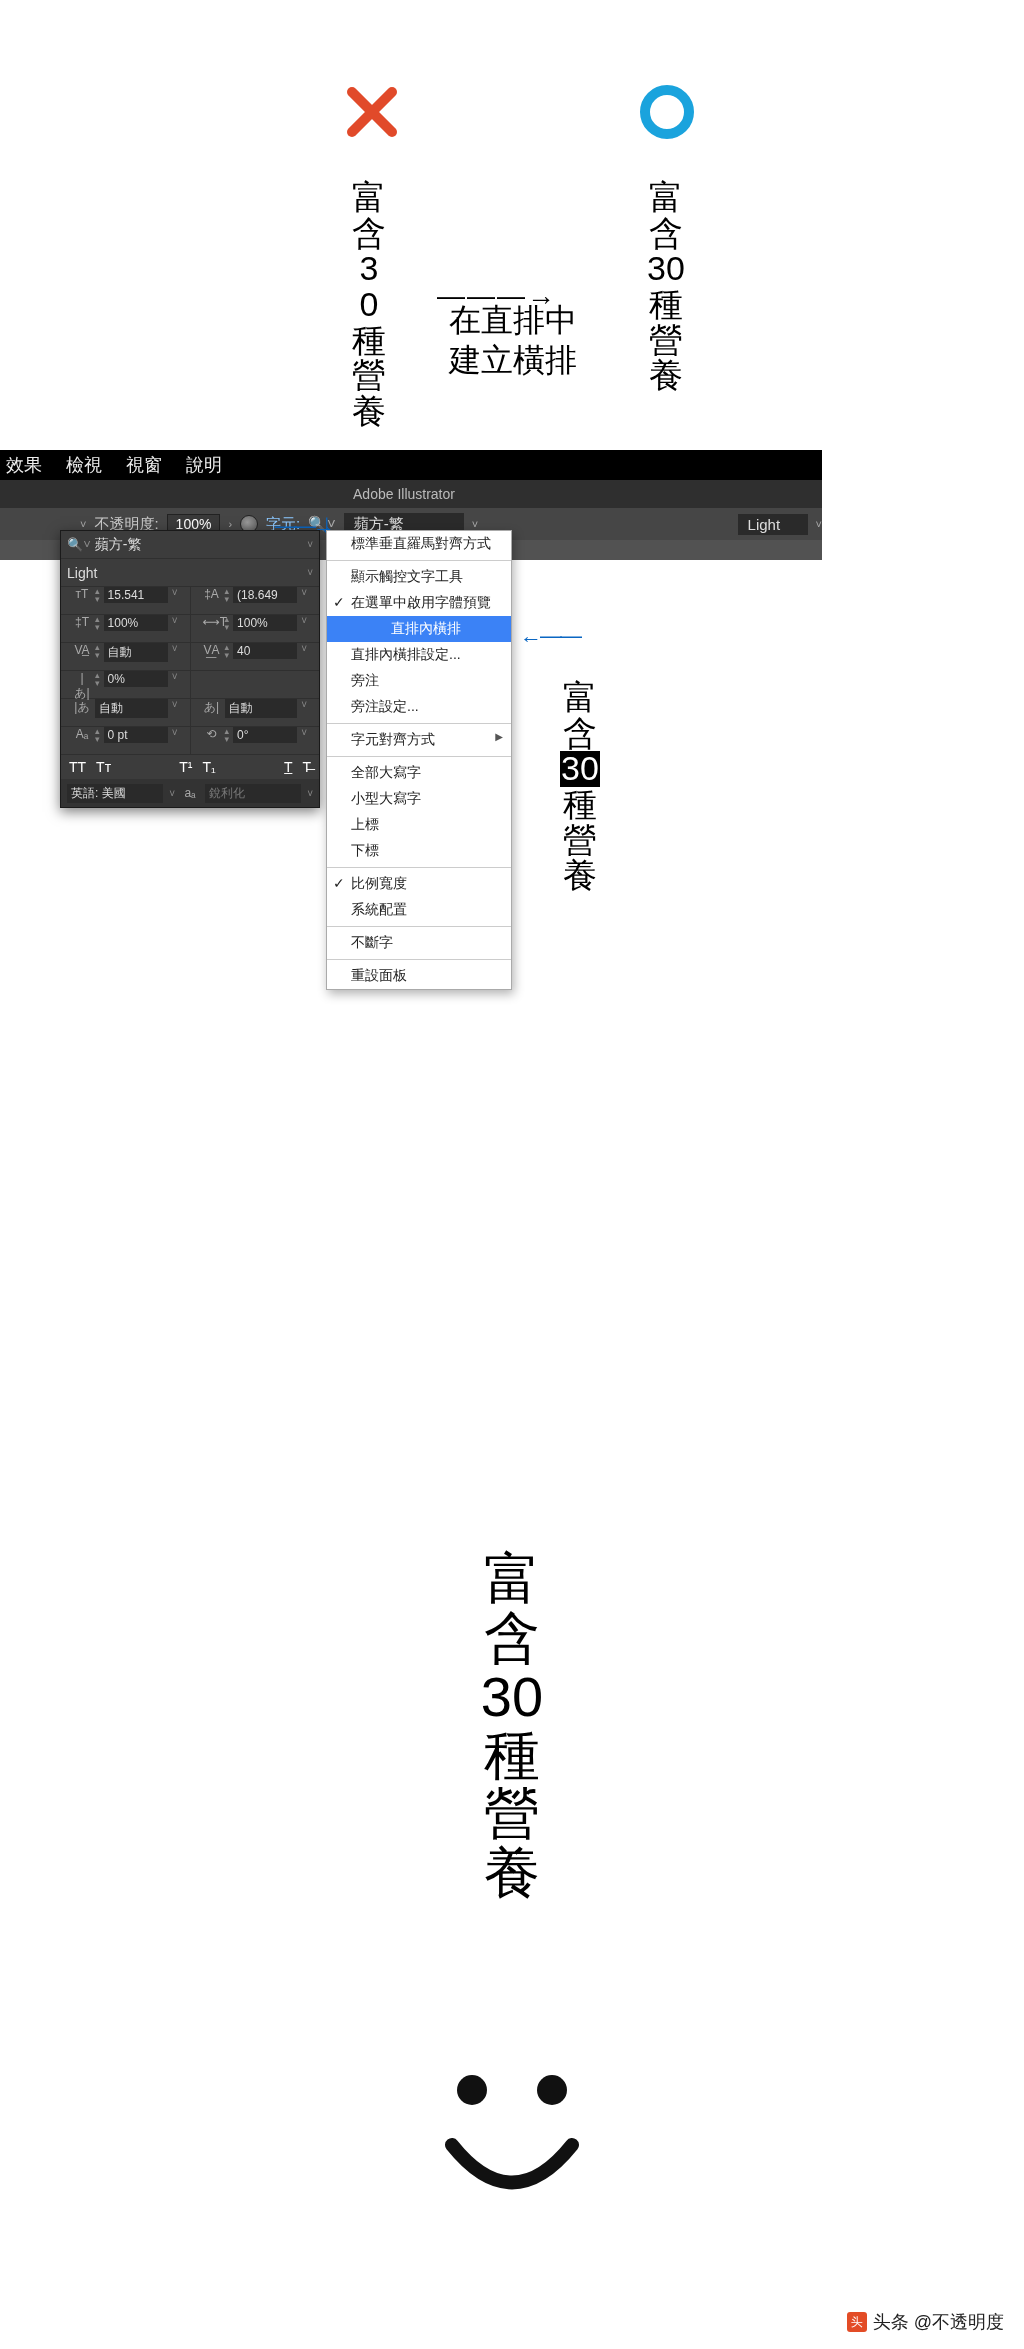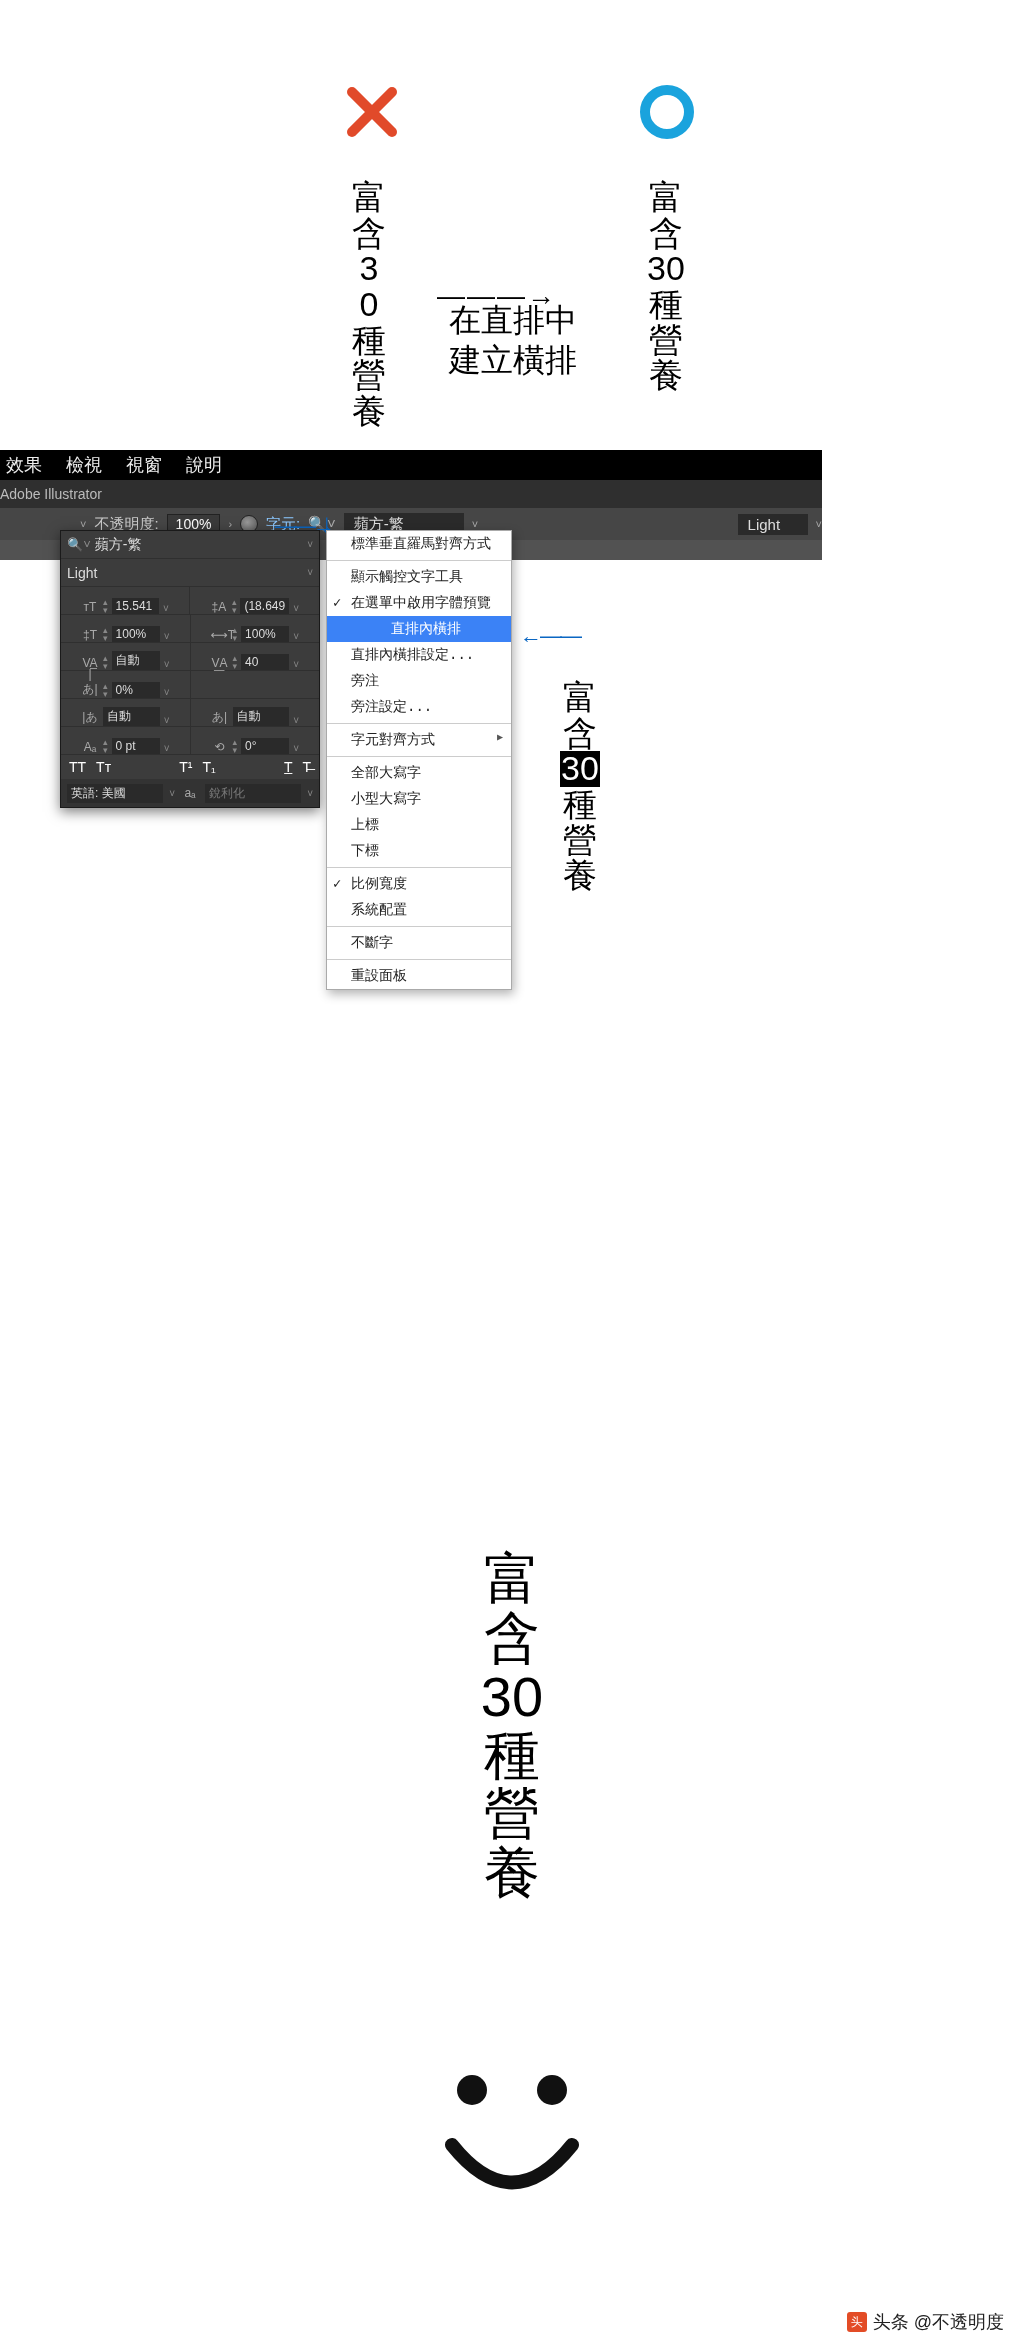--- a/index.html
+++ b/index.html
@@ -16,21 +16,21 @@
   .annot-arrow { position:absolute; left:270px; top:280px; font-size:28px; letter-spacing:2px; }
   .annot-txt { position:absolute; left:282px; top:300px; font-size:32px; line-height:1.25; text-align:center; }
 
   .mark-x { position:absolute; left:175px; top:82px; width:60px; height:60px; }
   .mark-o { position:absolute; left:470px; top:82px; width:60px; height:60px; }
 
   
   .ai-strip { position:absolute; top:450px; left:0; width:822px; }
   .menubar { background:#000; height:30px; color:#eee; font-size:18px; padding-left:6px; display:flex; align-items:center; gap:24px; }
   .menubar span { }
-  .graybar { background:#2f2f2f; height:28px; text-align:left; color:#bbb; font-size:14px; padding-right:14px; line-height:28px; }
+  .graybar { background:#2f2f2f; height:28px; text-align:center; color:#bbb; font-size:14px; padding-right:14px; line-height:28px; }
   .ctrlbar { background:#464646; height:32px; display:flex; align-items:center; color:#ddd; font-size:15px; padding-left:80px; gap:8px; position:relative; }
   .ctrlbar .lbl { color:#ccc; }
   .ctrlbar .numbox { background:#3a3a3a; border:1px solid #222; padding:1px 8px; color:#fff; font-size:14px; }
   .ctrlbar .chev { color:#aaa; font-size:11px; }
   .ctrlbar .swatch { width:18px; height:18px; border-radius:50%; background:radial-gradient(circle at 40% 40%,#999,#555); border:1px solid #222; }
   .ctrlbar .fld { background:#2a2a2a; padding:2px 10px; color:#ddd; min-width:120px; }
   .ctrlbar .charlink { color:#8cc8ff; text-decoration:underline; }
   .blank-below { background:#525252; height:20px; }
 
   
@@ -39,31 +39,31 @@
   .ptr-left-menu { position:absolute; top:173px; left:520px; color:#0a66c2; font-size:22px; letter-spacing:-2px; }
 
   
   .char-panel { position:absolute; top:80px; left:60px; width:260px; background:#3c3c3c; color:#ddd; font-size:14px; border:1px solid #1a1a1a; box-shadow:0 4px 12px rgba(0,0,0,.5); }
   .char-panel .row { display:flex; align-items:center; height:28px; padding:0 6px; gap:4px; border-bottom:1px solid #2f2f2f; }
   .char-panel .row:last-child { border-bottom:none; }
   .char-panel .search-ic { color:#888; font-size:13px; }
   .char-panel .val { flex:1; }
   .char-panel .dd { color:#888; font-size:10px; }
   .char-panel .half { display:flex; height:28px; }
-  .char-panel .cell { flex:1; display:flex; align-items:flex-end; gap:4px; padding:0 20px; border-bottom:1px solid #2f2f2f; }
+  .char-panel .cell { flex:1; display:flex; align-items:flex-start; gap:4px; padding:0 12px; border-bottom:1px solid #2f2f2f; }
   .char-panel .cell + .cell { border-left:1px solid #2f2f2f; }
   .char-panel .icn { color:#aaa; font-size:12px; width:18px; text-align:center; }
   .char-panel .nb { background:#2a2a2a; padding:1px 4px; flex:1; font-size:12px; }
   .char-panel .stepper { color:#888; font-size:9px; line-height:8px; }
   .char-panel .typobtns { display:flex; gap:10px; padding:4px 8px; color:#ffffff; font-size:14px; }
   .char-panel .footer { display:flex; align-items:center; height:28px; padding:0 6px; gap:6px; background:#333; }
 
   
   .ctx-menu { position:absolute; top:80px; left:326px; width:186px; background:#fff; border:1px solid #aaa; box-shadow:2px 4px 10px rgba(0,0,0,.3); font-size:14px; color:#222; }
-  .ctx-menu .mi { padding:4px 10px 4px 24px; position:relative; white-space:nowrap;font-family:Liberation Mono, monospace; }
+  .ctx-menu .mi { padding:4px 10px 4px 24px; position:relative; white-space:nowrap; }
   .ctx-menu .mi.sel { background:#3b82f6; color:#fff;text-align:center; }
   .ctx-menu .sep { height:1px; background:#ccc; margin:3px 0; }
   .ctx-menu .chk::before { content:"✓"; position:absolute; left:6px; }
   .ctx-menu .sub::after { content:"▶"; position:absolute; right:8px; font-size:10px; color:#555; }
 
   
   .sample-v { position:absolute; top:230px; left:560px; font-size:34px; line-height:1.05; text-align:center; }
   .sample-v span { display:block; }
   .sample-v .hl { background:#000; color:#fff; padding:0 1px; }
 

